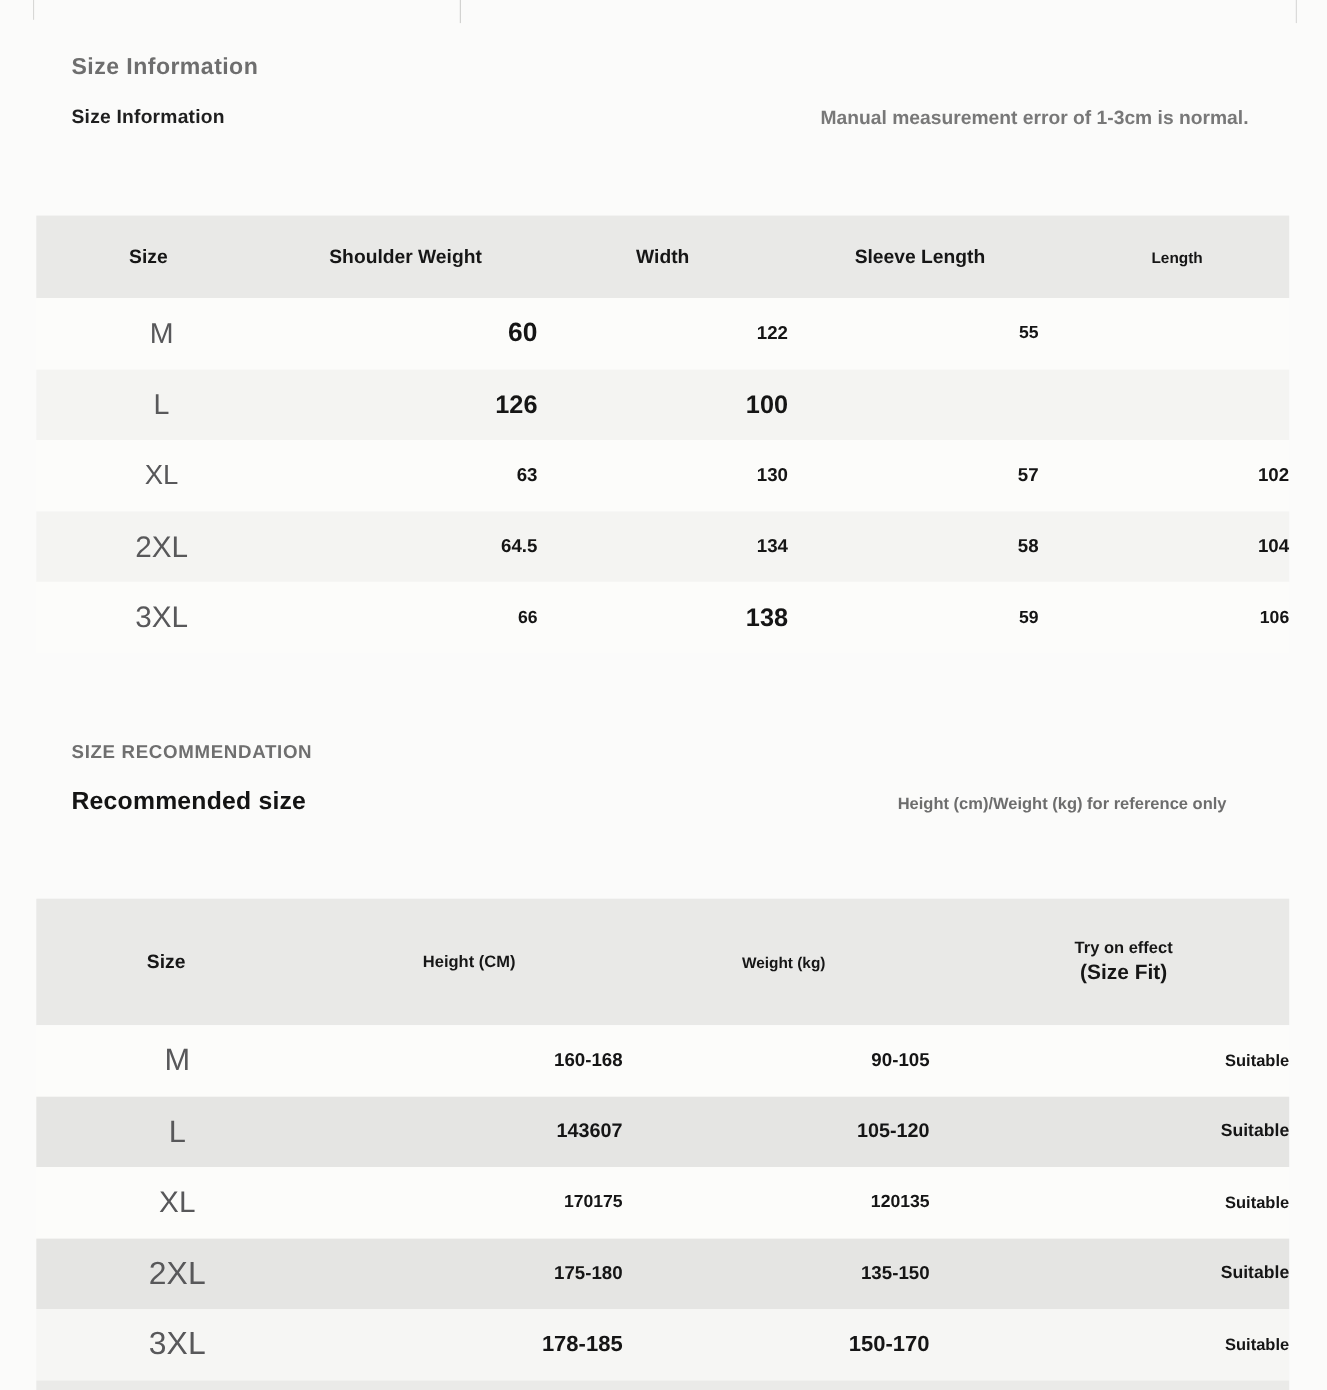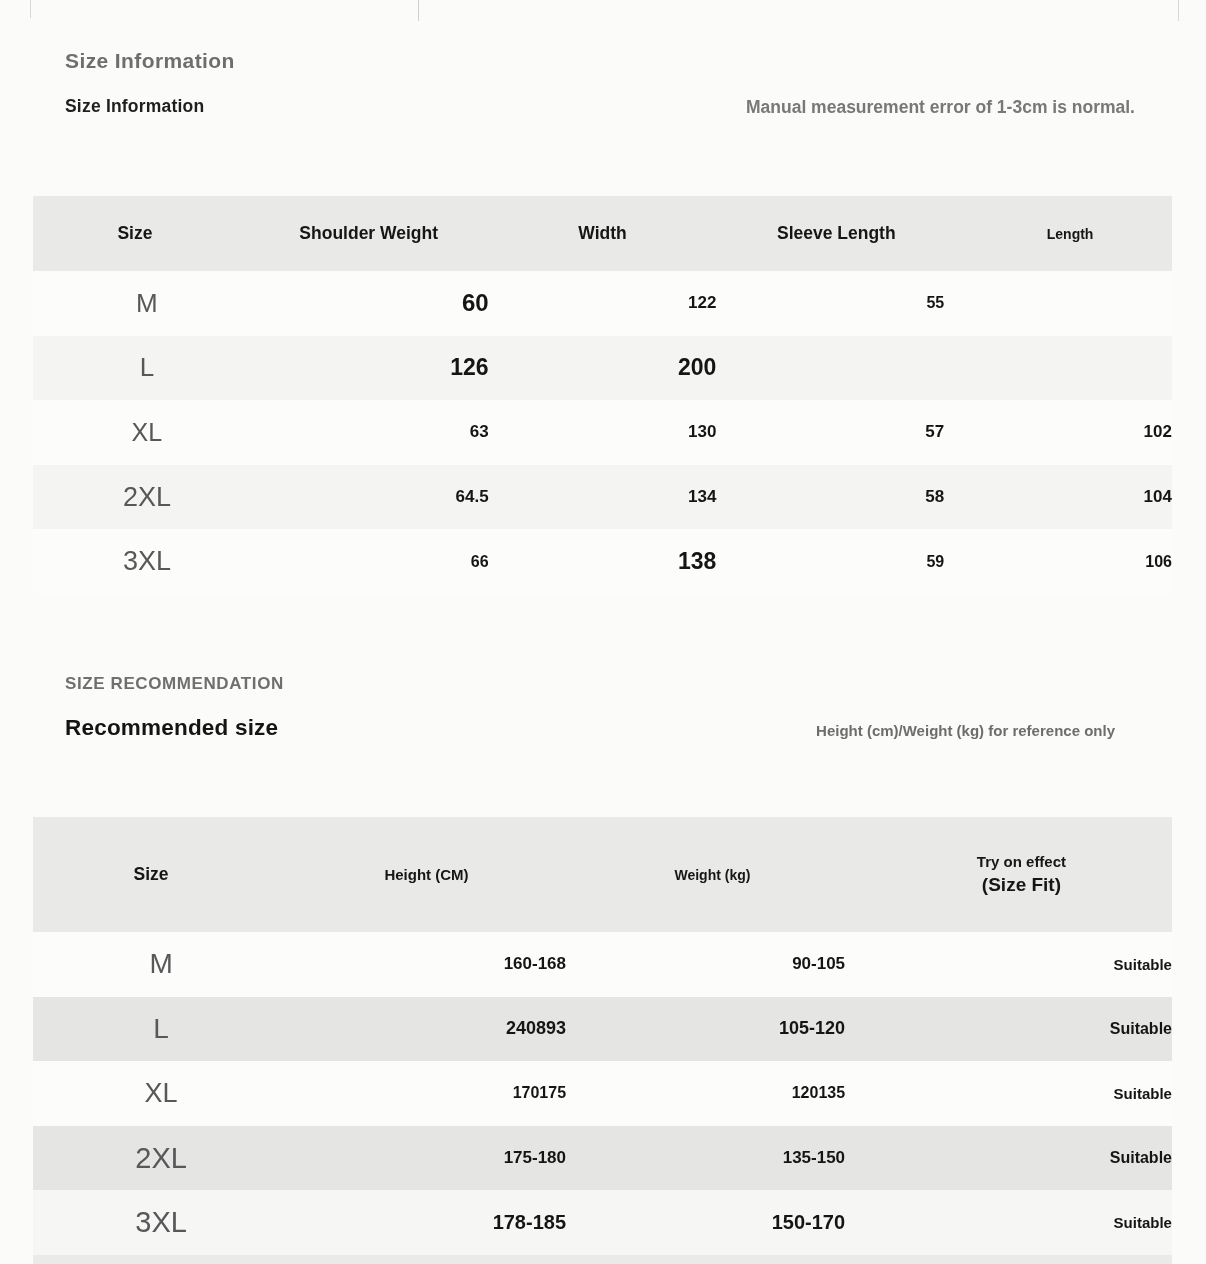--- a/index.html
+++ b/index.html
@@ -97,21 +97,21 @@
   </div>
   <div class="trow row-light">
     <div class="col5 size-label fs26">M</div>
     <div class="col5 val fs24">60</div>
     <div class="col5 val fs17">122</div>
     <div class="col5 val fs16">55</div>
   </div>
   <div class="trow row-alt">
     <div class="col5 size-label fs26">L</div>
     <div class="col5 val fs23">126</div>
-    <div class="col5 val fs23">200</div>
+    <div class="col5 val fs23">100</div>
   </div>
   <div class="trow row-light">
     <div class="col5 size-label fs25">XL</div>
     <div class="col5 val fs17">63</div>
     <div class="col5 val fs17">130</div>
     <div class="col5 val fs17">57</div>
     <div class="col5 val fs17">102</div>
   </div>
   <div class="trow row-alt">
     <div class="col5 size-label fs27">2XL</div>
@@ -144,21 +144,21 @@
     </div>
   </div>
   <div class="trow row-light">
     <div class="rc1 size-label fs28">M</div>
     <div class="rc2 val fs17">160-168</div>
     <div class="rc3 val fs17">90-105</div>
     <div class="rc4 val fs15">Suitable</div>
   </div>
   <div class="trow row-alt">
     <div class="rc1 size-label fs28">L</div>
-    <div class="rc2 val fs18">240893</div>
+    <div class="rc2 val fs18">143607</div>
     <div class="rc3 val fs18">105-120</div>
     <div class="rc4 val fs16">Suitable</div>
   </div>
   <div class="trow row-light">
     <div class="rc1 size-label fs27">XL</div>
     <div class="rc2 val fs16">170175</div>
     <div class="rc3 val fs16">120135</div>
     <div class="rc4 val fs15">Suitable</div>
   </div>
   <div class="trow row-alt">

